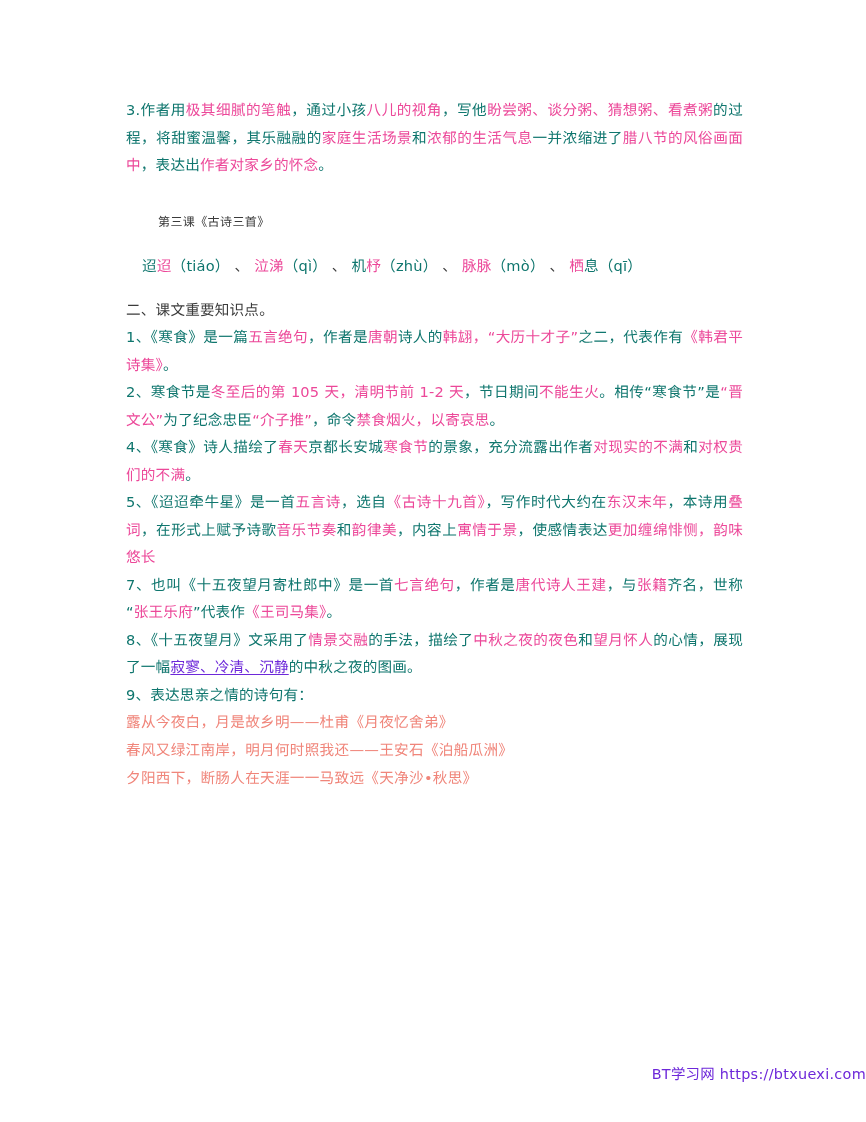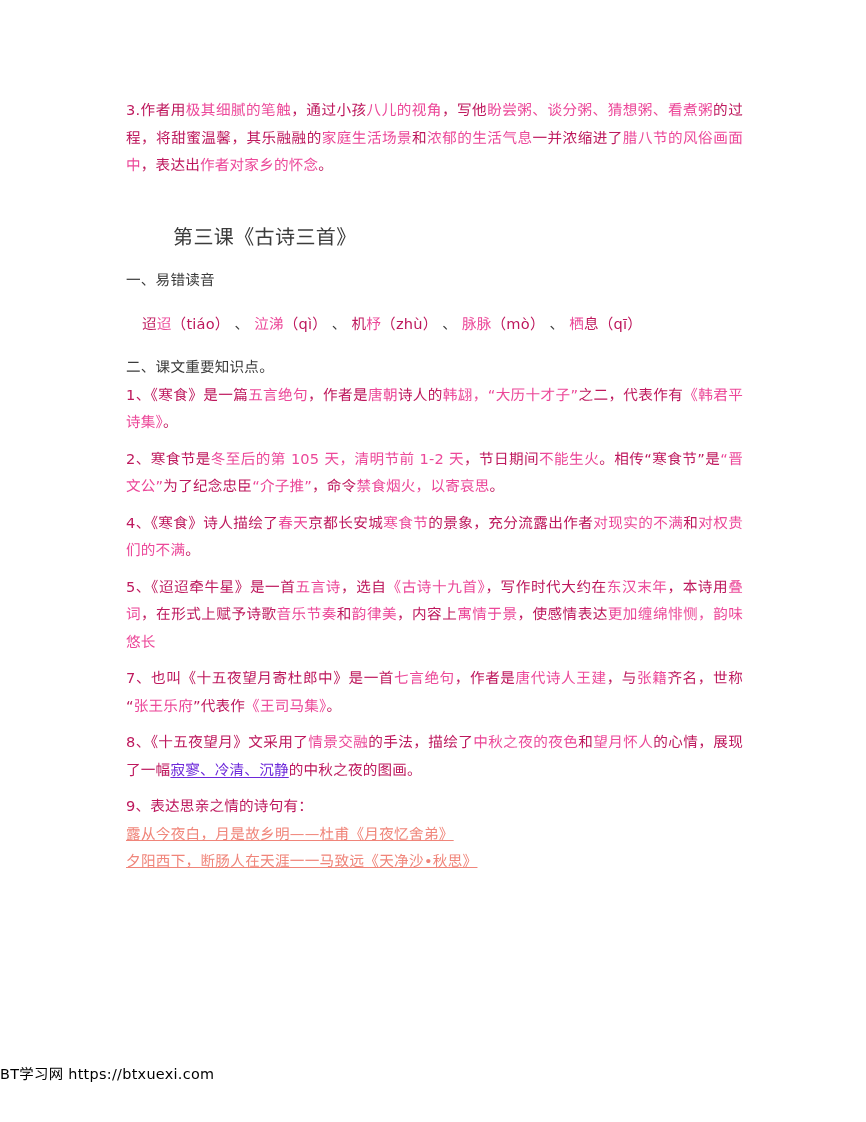--- a/index.html
+++ b/index.html
@@ -30,96 +30,95 @@
   .para {
     font-size: 14.6px;
     line-height: 27.5px;
     color: #3b3b3b;
     text-align: justify;
     text-justify: inter-ideograph;
     margin: 0;
     letter-spacing: 0.2px;
     word-break: break-all;
   }
-  .para + .para { margin-top: 9px; }
+  .para + .para { margin-top: 0px; }
   .r { color: #ec4899; }
   .u { color: #6d28d9; text-decoration: underline; text-underline-offset: 2px; }
-  .blk { color: #be185d; }
+  .blk { color: #0f766e; }
 
   .spacer-lg { height: 30px; }
 
   .heading {
-    font-size: 20px;
+    font-size: 12px;
     line-height: 27.5px;
     color: #3b3b3b;
-    margin: 15px;
+    margin: 0;
     padding-left: 32px;
     letter-spacing: 0.4px;
   }
   .poem-line {
     font-size: 14.6px;
     line-height: 27.8px;
     color: #f0857a;
     margin: 0;
     letter-spacing: 0.3px;
-    text-decoration: underline;
   }
   .pinyin-row {
     font-size: 14.6px;
     line-height: 27.5px;
     color: #3b3b3b;
     margin: 16px;
     letter-spacing: 0.2px;
   }
   .sep { color: #3b3b3b; }
 
   
   .footer {
     position: absolute;
     left: 0;
     top: 1062px;
     width: 866px;
-    text-align: left;
+    text-align: right;
     font-size: 14.4px;
-    color: #000000;
+    color: #6d28d9;
     letter-spacing: 0.3px;
     font-family: "DejaVu Sans", "Liberation Sans", sans-serif;
   }
 </style>
 </head>
 <body>
 
 <div class="page">
 
   <div class="content">
 
     <p class="para"><span class="blk">3.作者用</span><span class="r">极其细腻的笔触</span><span class="blk">，通过小孩</span><span class="r">八儿的视角</span><span class="blk">，写他</span><span class="r">盼尝粥、谈分粥、猜想粥、看煮粥</span><span class="blk">的过程，将甜蜜温馨，其乐融融的</span><span class="r">家庭生活场景</span><span class="blk">和</span><span class="r">浓郁的生活气息</span><span class="blk">一并浓缩进了</span><span class="r">腊八节的风俗画面中</span><span class="blk">，表达出</span><span class="r">作者对家乡的怀念</span><span class="blk">。</span></p>
 
     <div class="spacer-lg"></div>
 
     <p class="heading">第三课《古诗三首》</p>
 
-    <p class="para">一、易错读音</p>
 
     <p class="pinyin-row"><span><span class="blk">迢</span><span class="r">迢</span><span class="blk">（tiáo）</span></span><span class="sep"> 、 </span><span><span class="r">泣涕</span><span class="blk">（qì）</span></span><span class="sep"> 、 </span><span><span class="blk">机</span><span class="r">杼</span><span class="blk">（zhù）</span></span><span class="sep"> 、 </span><span><span class="r">脉脉</span><span class="blk">（mò）</span></span><span class="sep"> 、 </span><span><span class="r">栖</span><span class="blk">息（qī）</span></span></p>
 
     <p class="para">二、课文重要知识点。</p>
 
     <div>
         <p class="para"><span class="blk">1、《寒食》是一篇</span><span class="r">五言绝句</span><span class="blk">，作者是</span><span class="r">唐朝</span><span class="blk">诗人的</span><span class="r">韩翃，“大历十才子”</span><span class="blk">之二，代表作有</span><span class="r">《韩君平诗集》</span><span class="blk">。</span></p>
         <p class="para"><span class="blk">2、寒食节是</span><span class="r">冬至后的第 105 天，清明节前 1-2 天</span><span class="blk">，节日期间</span><span class="r">不能生火</span><span class="blk">。相传“寒食节”是</span><span class="r">“晋文公”</span><span class="blk">为了纪念忠臣</span><span class="r">“介子推”</span><span class="blk">，命令</span><span class="r">禁食烟火，以寄哀思</span><span class="blk">。</span></p>
         <p class="para"><span class="blk">4、《寒食》诗人描绘了</span><span class="r">春天</span><span class="blk">京都长安城</span><span class="r">寒食节</span><span class="blk">的景象，充分流露出作者</span><span class="r">对现实的不满</span><span class="blk">和</span><span class="r">对权贵们的不满</span><span class="blk">。</span></p>
         <p class="para"><span class="blk">5、《迢迢牵牛星》是一首</span><span class="r">五言诗</span><span class="blk">，选自</span><span class="r">《古诗十九首》</span><span class="blk">，写作时代大约在</span><span class="r">东汉末年</span><span class="blk">，本诗用</span><span class="r">叠词</span><span class="blk">，在形式上赋予诗歌</span><span class="r">音乐节奏</span><span class="blk">和</span><span class="r">韵律美</span><span class="blk">，内容上</span><span class="r">寓情于景</span><span class="blk">，使感情表达</span><span class="r">更加缠绵悱恻，韵味悠长</span></p>
         <p class="para"><span class="blk">7、也叫《十五夜望月寄杜郎中》是一首</span><span class="r">七言绝句</span><span class="blk">，作者是</span><span class="r">唐代诗人王建</span><span class="blk">，与</span><span class="r">张籍</span><span class="blk">齐名，世称“</span><span class="r">张王乐府</span><span class="blk">”代表作</span><span class="r">《王司马集》</span><span class="blk">。</span></p>
         <p class="para"><span class="blk">8、《十五夜望月》文采用了</span><span class="r">情景交融</span><span class="blk">的手法，描绘了</span><span class="r">中秋之夜的夜色</span><span class="blk">和</span><span class="r">望月怀人</span><span class="blk">的心情，展现了一幅</span><span class="u">寂寥、冷清、沉静</span><span class="blk">的中秋之夜的图画。</span></p>
         <p class="para"><span class="blk">9、表达思亲之情的诗句有：</span></p>
       </div>
 
     <div>
         <p class="poem-line">露从今夜白，月是故乡明——杜甫《月夜忆舍弟》</p>
+        <p class="poem-line">春风又绿江南岸，明月何时照我还——王安石《泊船瓜洲》</p>
         <p class="poem-line">夕阳西下，断肠人在天涯一一马致远《天净沙•秋思》</p>
       </div>
 
   </div>
 
   <div class="footer">BT学习网 https://btxuexi.com</div>
 
 </div>
 
 </body></html>

